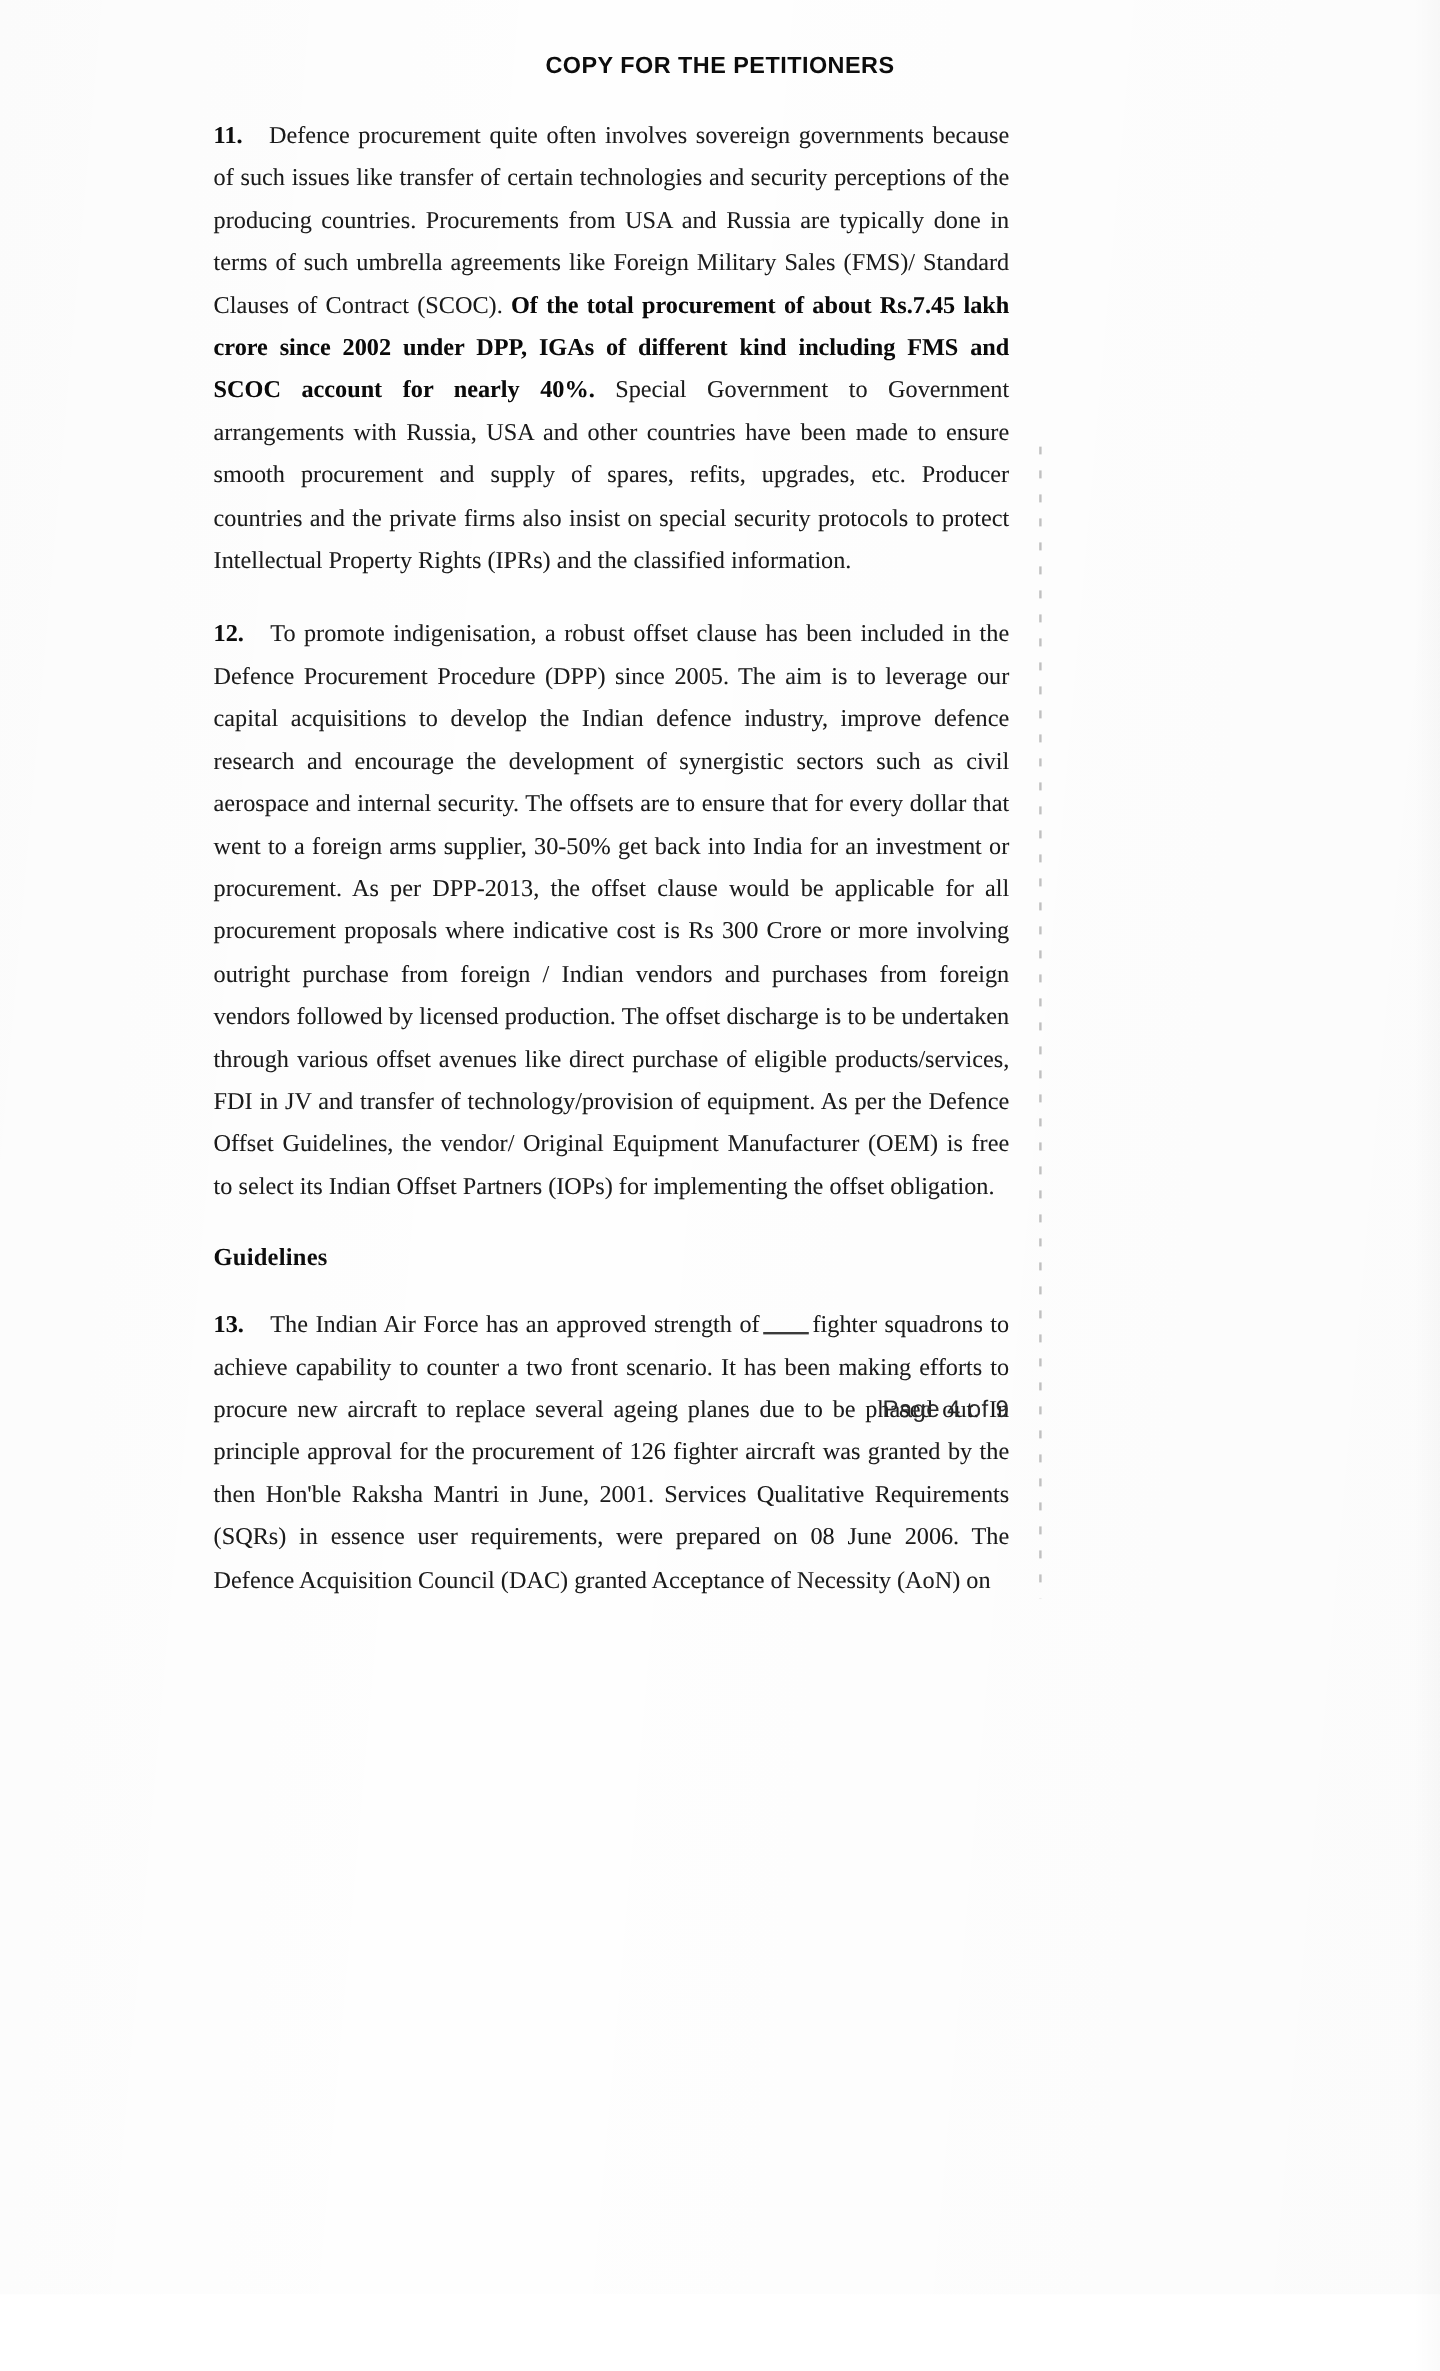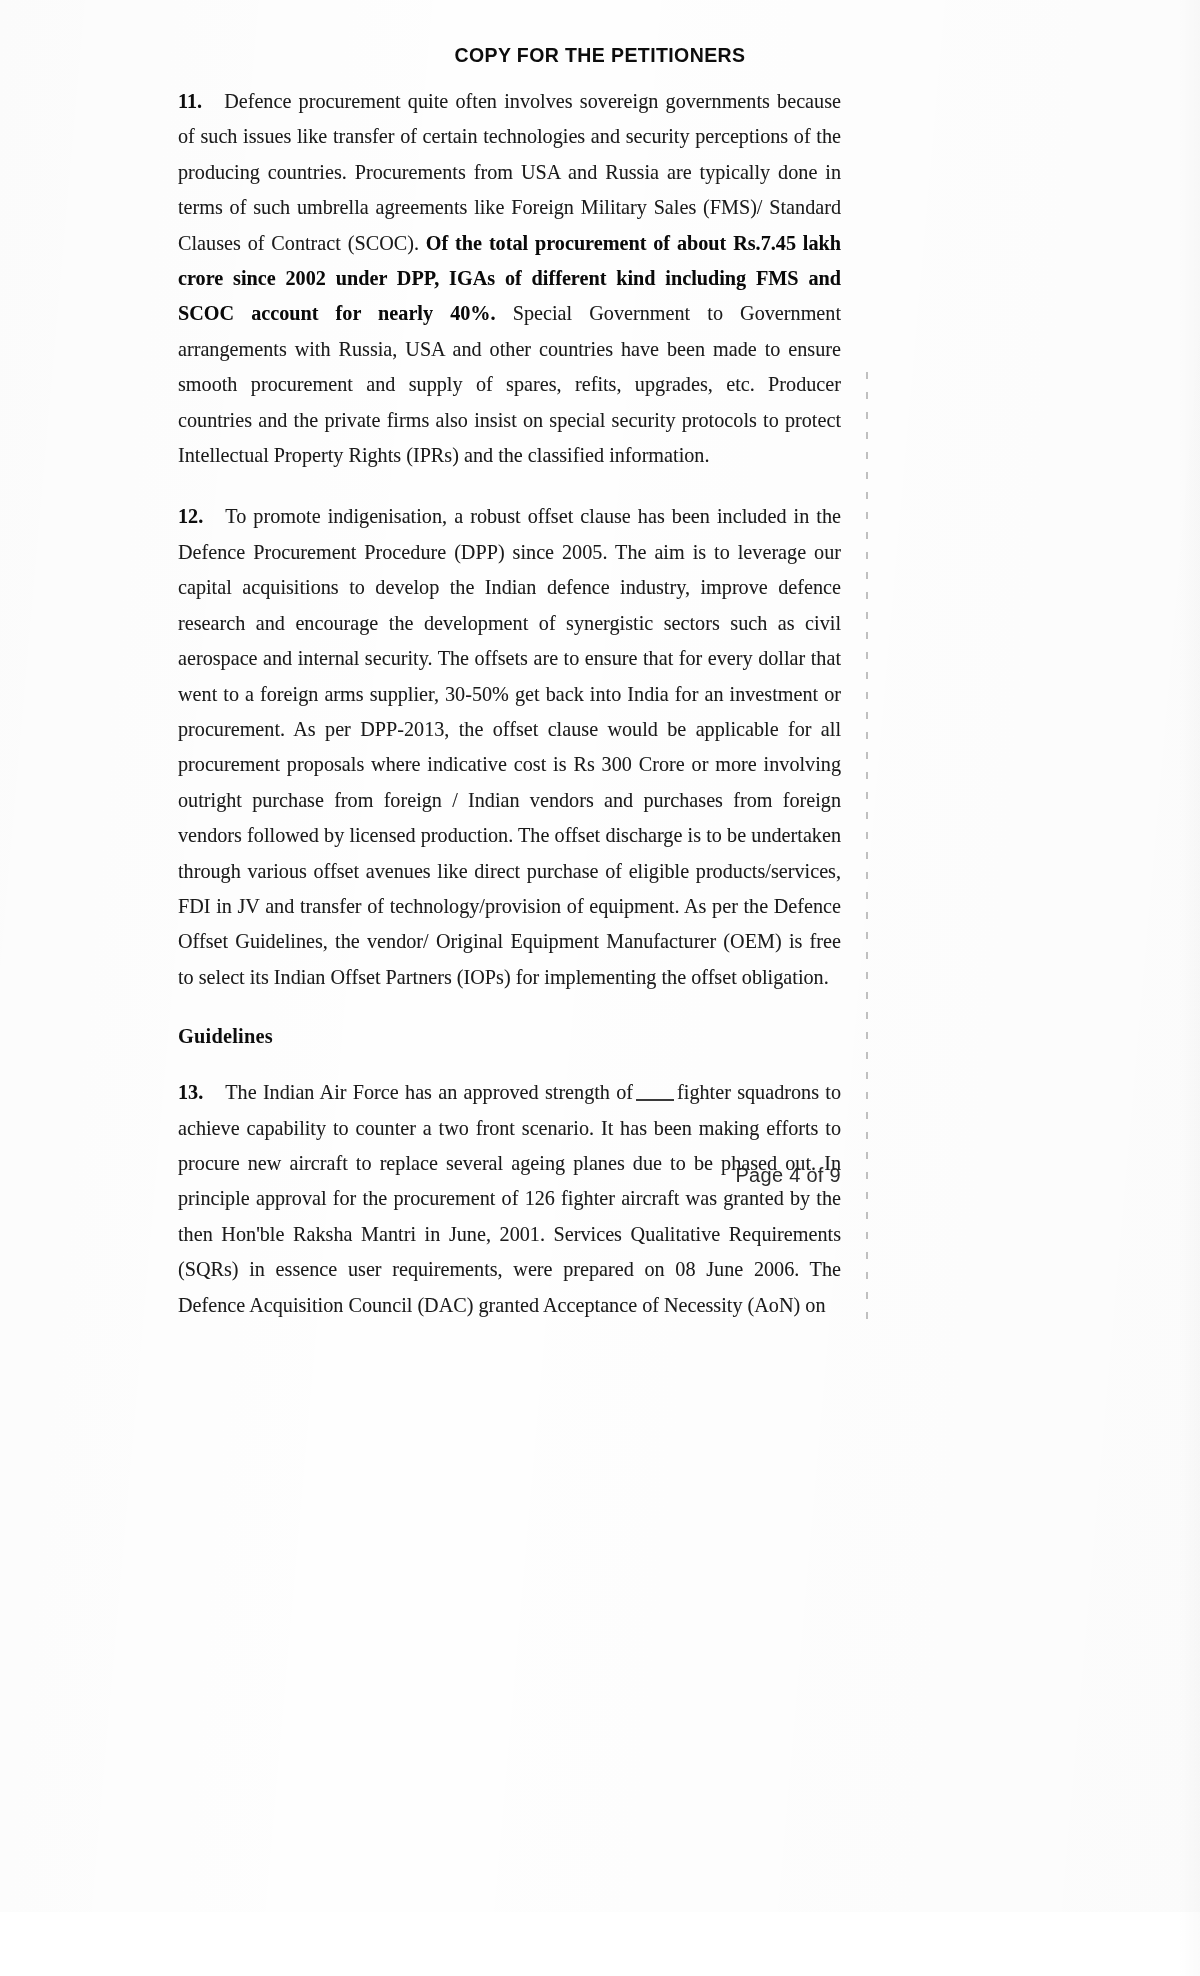--- a/index.html
+++ b/index.html
@@ -41,21 +41,21 @@
     text-align: center;
     font-family: "Liberation Sans", "DejaVu Sans", sans-serif;
     font-weight: bold;
     font-size: 19.5px;
     letter-spacing: 0.4px;
     color: #0d0d0d;
   }
 
   .body-col {
     position: absolute;
-    top: 84px;
+    top: 96px;
     left: 178px;
     width: 663px;
   }
 
   p.para {
     margin: 0 0 26px 0;
     text-align: justify;
     text-justify: inter-word;
     font-size: 20.2px;
     line-height: 35.4px;

